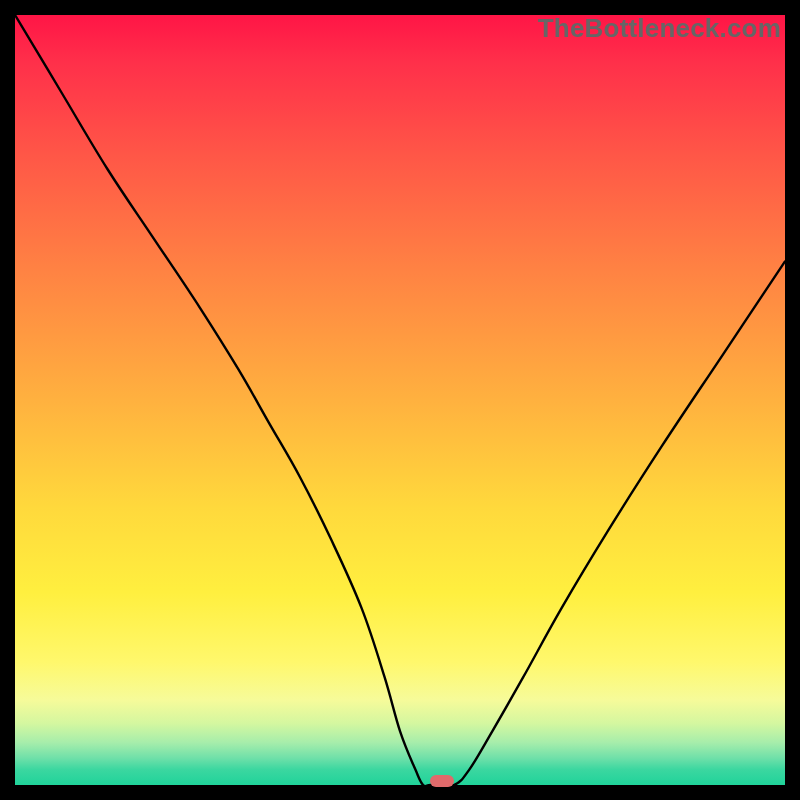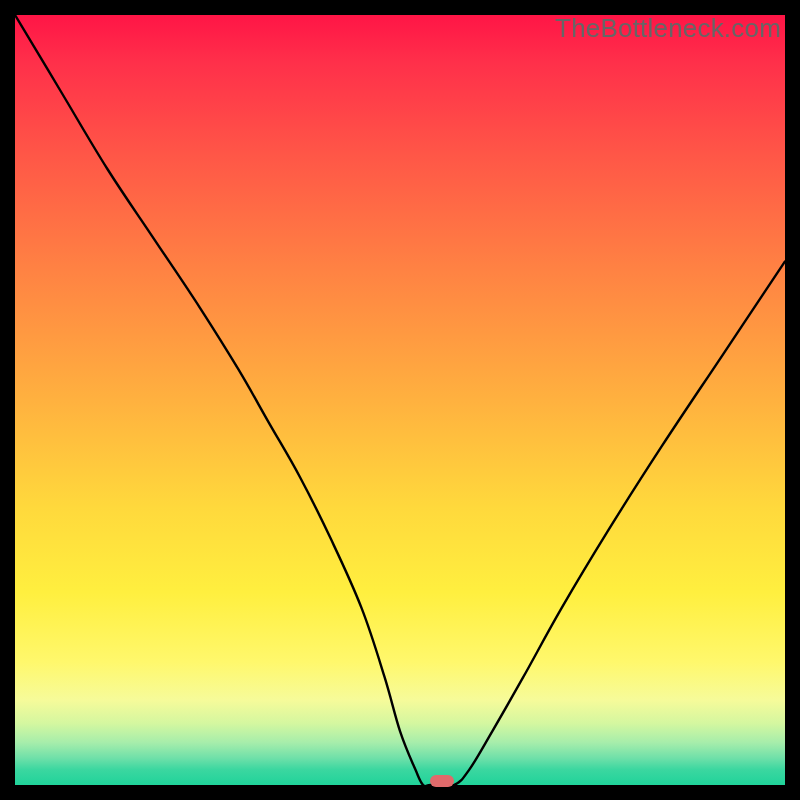--- a/index.html
+++ b/index.html
@@ -58,21 +58,21 @@
     border-radius: 999px;
     background: #e06a6b;
     transform: translate(-50%, -50%);
   }
   .watermark {
     position: absolute;
     right: 4px;
     top: -2px;
     color: #666;
     font-size: 26px;
-    font-weight: 400;
+    font-weight: 700;
     letter-spacing: 0.2px;
     user-select: none;
   }
 </style>
 </head>
 <body>
 
 <div class="frame">
   <div class="plot-bg"></div>
 

